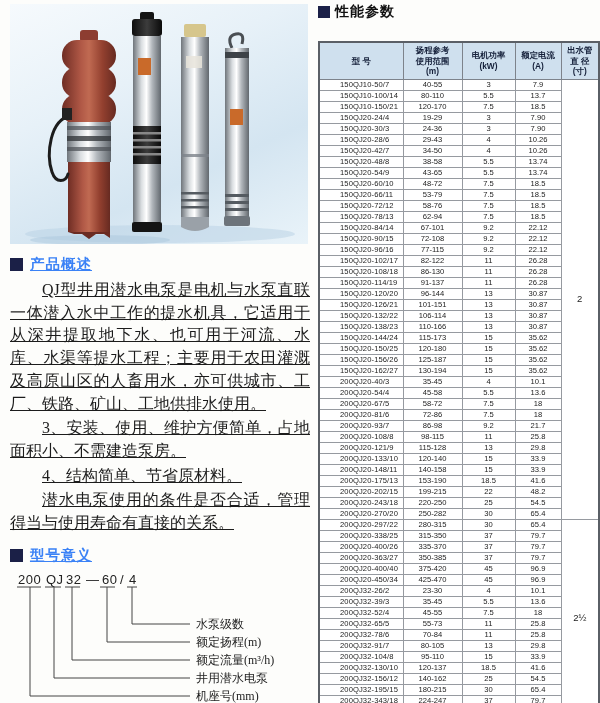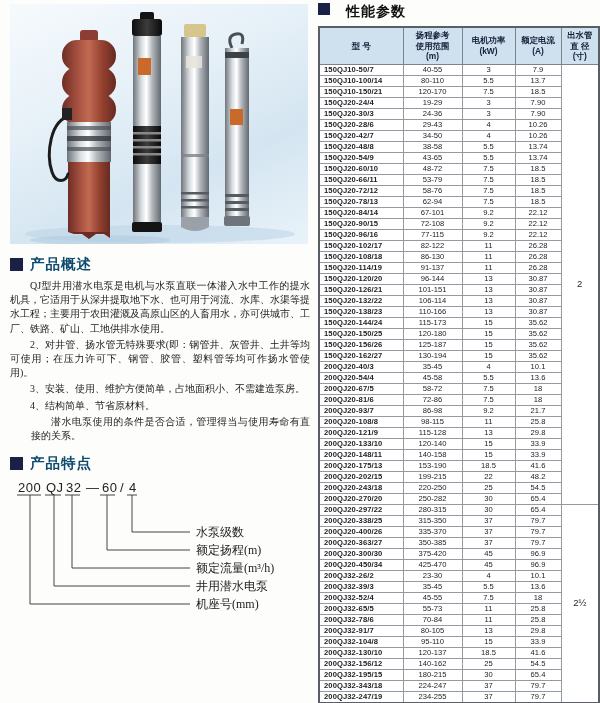--- a/index.html
+++ b/index.html
@@ -12,55 +12,55 @@
 
   
   .left-col{position:absolute;left:10px;top:0;width:300px;}
   .photo{
     position:relative;width:298px;height:240px;margin-top:4px;
     background:linear-gradient(155deg,#f6fafd 0%,#e7f1f8 35%,#d4e5f1 68%,#e9f3f9 100%);
     overflow:hidden;
   }
   .sec-head{display:flex;align-items:center;gap:7px;margin:11px 0 5px 0;}
   .sec-square{width:13px;height:13px;background:var(--accent-navy,#1b2047);}
-  .sec-title{font-weight:bold;font-size:14.5px;color:#0c4a6e;letter-spacing:1px;font-family:"Liberation Sans",sans-serif;}
+  .sec-title{font-weight:bold;font-size:14.5px;color:#3b82f6;letter-spacing:1px;font-family:"Liberation Sans",sans-serif;text-decoration:underline;}
   .body-text{
-    margin:1px 0 2px 0;font-size:10px;line-height:1.42;text-align:justify;
-    text-indent:2em;color:#1c1c1c;font-family:"Liberation Serif","DejaVu Serif",serif;
+    margin:1px 0 2px 0;font-size:16px;line-height:1.42;text-align:justify;
+    text-indent:2em;color:#1c1c1c;font-family:"Liberation Serif","DejaVu Serif",serif;text-decoration:underline;
   }
-  .note-text{margin-top:1px;margin-left:21px;}
+  .note-text{margin-top:1px;}
 
   
   .diagram{display:block;margin-top:2px;}
   .diagram text{font-family:"Liberation Sans","DejaVu Sans",sans-serif;fill:#222;}
   .diagram .tok{font-size:13px;letter-spacing:.5px;}
   .diagram .lbl{font-size:12px;font-family:"Liberation Serif","DejaVu Serif",serif;}
   .diagram line,.diagram polyline{stroke:#444;stroke-width:1;fill:none;}
 
   
   .right-col{position:absolute;left:318px;top:0;width:282px;}
-  .perf-head{display:flex;gap:16px;margin:3px 0 5px 0;}
+  .perf-head{display:flex;align-items:center;gap:5px;margin:3px 0 20px 0;}
   .perf-square{width:12px;height:12px;background:var(--accent-navy,#1b2047);}
   .perf-title{font-weight:bold;font-size:14px;color:#111;letter-spacing:1px;}
   table.spec{
     border-collapse:collapse;width:280px;table-layout:fixed;
     border:2px solid #5a5f66;background:#fff;
   }
   table.spec th{
     background:var(--table-header-bg,#cfe0ee);
     font-size:8.4px;font-weight:bold;color:#15203a;
     border:1px solid #7d838b;white-space:pre-line;line-height:1.25;
     padding:2px 0;vertical-align:middle;
   }
   table.spec td{
     border:1px solid #969aa0;font-size:7.6px;color:#222;
     height:10px;line-height:10px;padding:0;text-align:center;
     overflow:hidden;white-space:nowrap;
   }
-  table.spec td.model-cell{text-align:left;padding-left:4px;letter-spacing:.1px;font-weight:bold;}
+  table.spec td.model-cell{text-align:left;padding-left:20px;letter-spacing:.1px;}
   table.spec td.diam-cell{font-size:9.5px;vertical-align:middle;background:#fff;}
   table.spec tr.group-sep td{border-top:1.6px solid #4d525a;}
   .col-model{width:84px;}.col-range{width:59px;}.col-power{width:53px;}
   .col-current{width:46px;}.col-diam{width:38px;}
 
   
   .photo svg{display:block;}
 </style>
 </head>
 <body>
@@ -151,29 +151,28 @@
       </svg>
     </div>
 
     <div class="sec-head">
       <span class="sec-square"></span>
       <span class="sec-title">产品概述</span>
     </div>
     <p class="body-text">QJ型井用潜水电泵是电机与水泵直联一体潜入水中工作的提水机具，它适用于从深井提取地下水、也可用于河流、水库、水渠等提水工程；主要用于农田灌溉及高原山区的人畜用水，亦可供城市、工厂、铁路、矿山、工地供排水使用。</p>
 
     <div>
-        <p class="body-text">2、对井管、扬水管无特殊要求(即：钢管井、灰管井、土井等均可使用；在压力许可下、钢管、胶管、塑料管等均可作扬水管使用)。</p>
         <p class="body-text">3、安装、使用、维护方便简单，占地面积小、不需建造泵房。</p>
         <p class="body-text">4、结构简单、节省原材料。</p>
       </div>
     <p class="body-text note-text">潜水电泵使用的条件是否合适，管理得当与使用寿命有直接的关系。</p>
 
     <div class="sec-head">
       <span class="sec-square"></span>
-      <span class="sec-title">产品特点</span>
+      <span class="sec-title">型号意义</span>
     </div>
     <svg class="diagram" width="298" height="134" viewBox="0 0 298 134">
 
       <text class="tok" x="8" y="14">200</text>
       <text class="tok" x="36" y="14">QJ</text>
       <text class="tok" x="56" y="14">32</text>
       <text class="tok" x="76" y="14">—</text>
       <text class="tok" x="92" y="14">60</text>
       <text class="tok" x="110" y="14">/</text>
       <text class="tok" x="119" y="14">4</text>
@@ -488,21 +487,21 @@
             <td>37</td>
             <td>79.7</td>
           </tr>
           <tr>
             <td class="model-cell">200QJ20-363/27</td>
             <td>350-385</td>
             <td>37</td>
             <td>79.7</td>
           </tr>
           <tr>
-            <td class="model-cell">200QJ20-300/30</td>
+            <td class="model-cell">200QJ20-400/40</td>
             <td>375-420</td>
             <td>45</td>
             <td>96.9</td>
           </tr>
           <tr>
             <td class="model-cell">200QJ20-450/34</td>
             <td>425-470</td>
             <td>45</td>
             <td>96.9</td>
           </tr>

